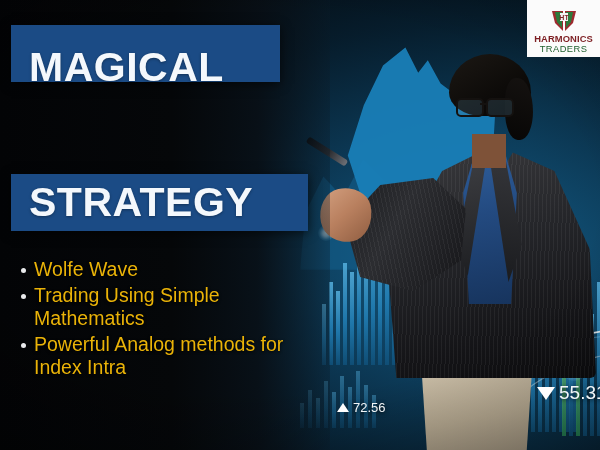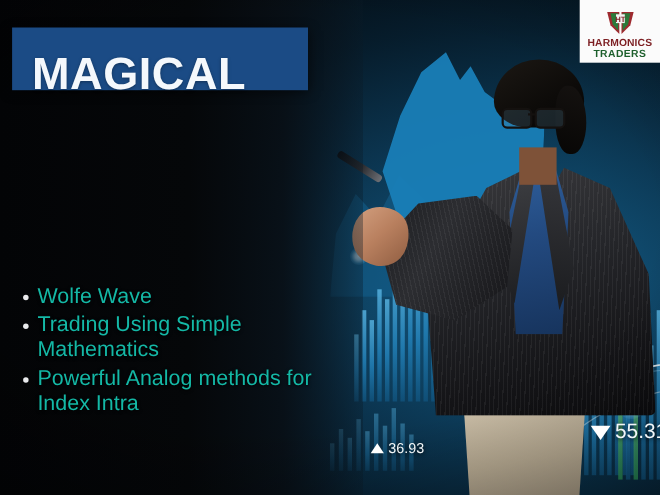--- a/index.html
+++ b/index.html
@@ -230,21 +230,21 @@
   .band-strategy span { color: #f4f8fc; font-size: 41px; text-shadow: 0 1px 3px rgba(0,0,0,0.35); }
 
   
   .bullets {
     position: absolute;
     left: 20px; top: 258px;
     width: 272px;
     margin: 0;
     padding: 0 0 0 14px;
     list-style: none;
-    color: #14b8a6;
+    color: #eab308;
     font-size: 19.5px;
     line-height: 1.21;
   }
   .bullets li {
     position: relative;
     margin-bottom: 2px;
     text-shadow: 0 1px 3px rgba(0,0,0,0.9);
   }
   .bullets li::before {
     content: "";
@@ -267,21 +267,21 @@
     justify-content: flex-start;
     padding-top: 9px;
     box-sizing: border-box;
   }
   .logo-mark { width: 26px; height: 24px; }
   .logo-line1 {
     font-size: 9.4px; font-weight: 700; letter-spacing: 0.1px;
     color: #7d1f23; line-height: 1.05; margin-top: 1px;
   }
   .logo-line2 {
-    font-size: 9.4px; font-weight: 700; letter-spacing: 0.4px;
+    font-size: 9.4px; font-weight: 400; letter-spacing: 0.4px;
     color: #1d5f2c; line-height: 1.05;
   }
 
   
   .ticker {
     position: absolute;
     display: flex;
     align-items: center;
     gap: 4px;
     color: #f2f6f8;
@@ -390,20 +390,23 @@
     <div class="hand"></div>
     <div class="pen"></div>
   </div>
 
   <div class="bg-left-dark"></div>
   <div class="bg-vignette"></div>
 
   <div class="band band-magical">
     <span>MAGICAL</span>
   </div>
+  <div class="band band-strategy">
+    <span>STRATEGY</span>
+  </div>
 
   <ul class="bullets">
     <li>Wolfe Wave</li>
     <li>Trading Using Simple Mathematics</li>
     <li>Powerful Analog methods for Index Intra</li>
   </ul>
 
   <div class="logo">
     <svg class="logo-mark" viewBox="0 0 26 24">
       <polygon points="1,2 12,2 12,22 4,14" fill="#9e2a2f"></polygon>
@@ -412,20 +415,20 @@
       <polygon points="22,3 15,3 15,19 20,13" fill="#2b7a3a"></polygon>
       <rect x="9" y="4" width="8" height="8" fill="#f2f2f2"></rect>
       <text x="13" y="11" font-family="'Liberation Sans',sans-serif" font-size="7" font-weight="700" fill="#7d1f23" text-anchor="middle">HT</text>
     </svg>
     <div class="logo-line1">HARMONICS</div>
     <div class="logo-line2">TRADERS</div>
   </div>
 
   <div class="ticker ticker-up">
     <span class="tri"></span>
-    <span>36.93</span>
+    <span>72.56</span>
   </div>
   <div class="ticker ticker-down">
     <span class="tri"></span>
     <span>55.31</span>
   </div>
 
 </div>
 
 </body></html>

